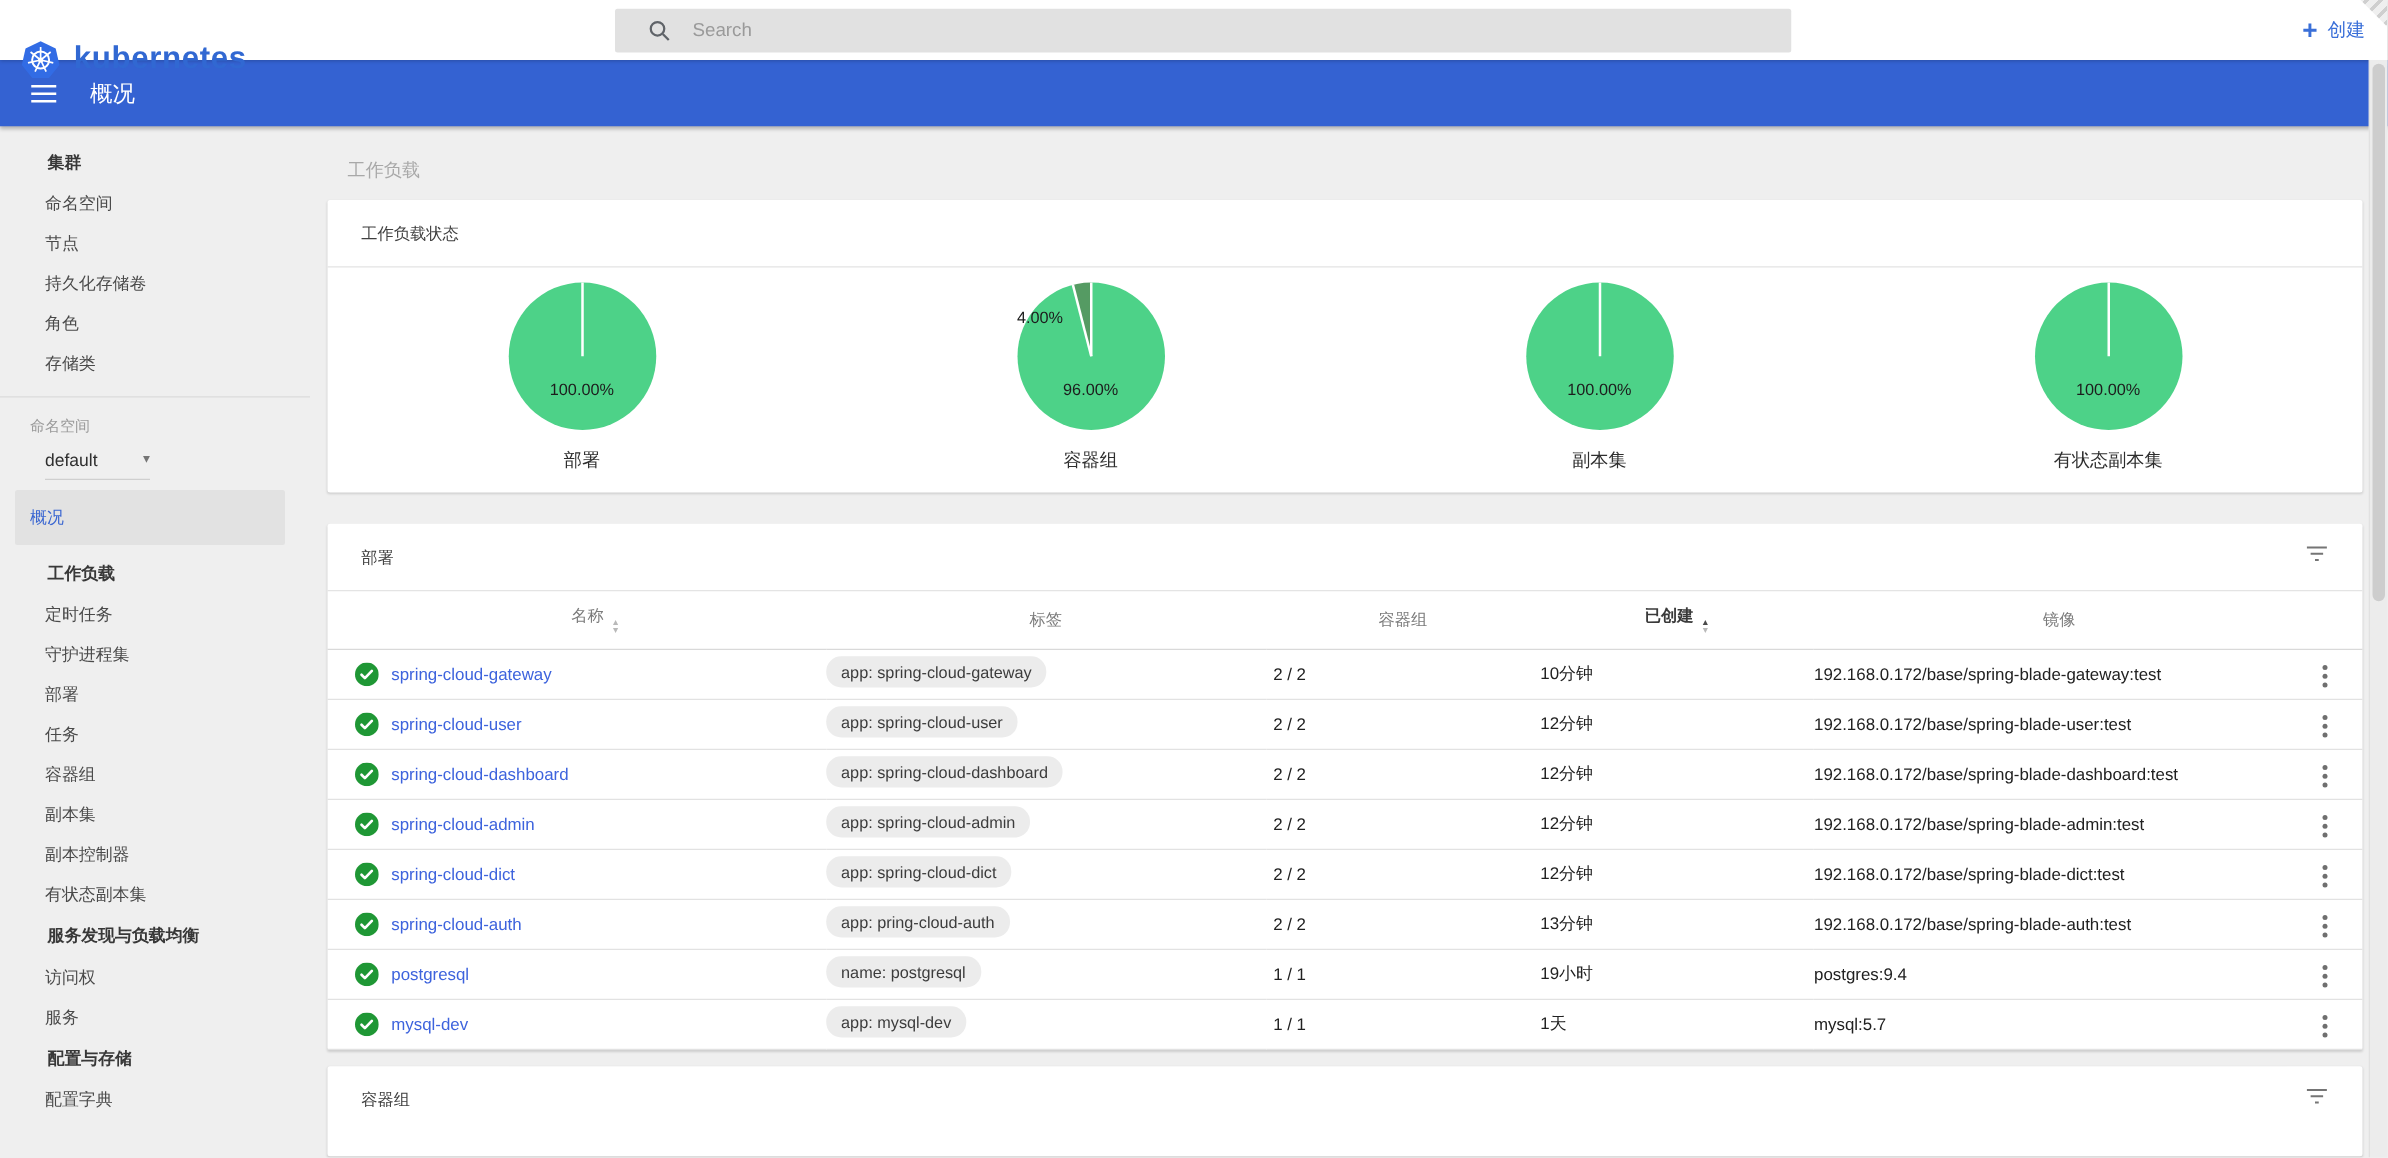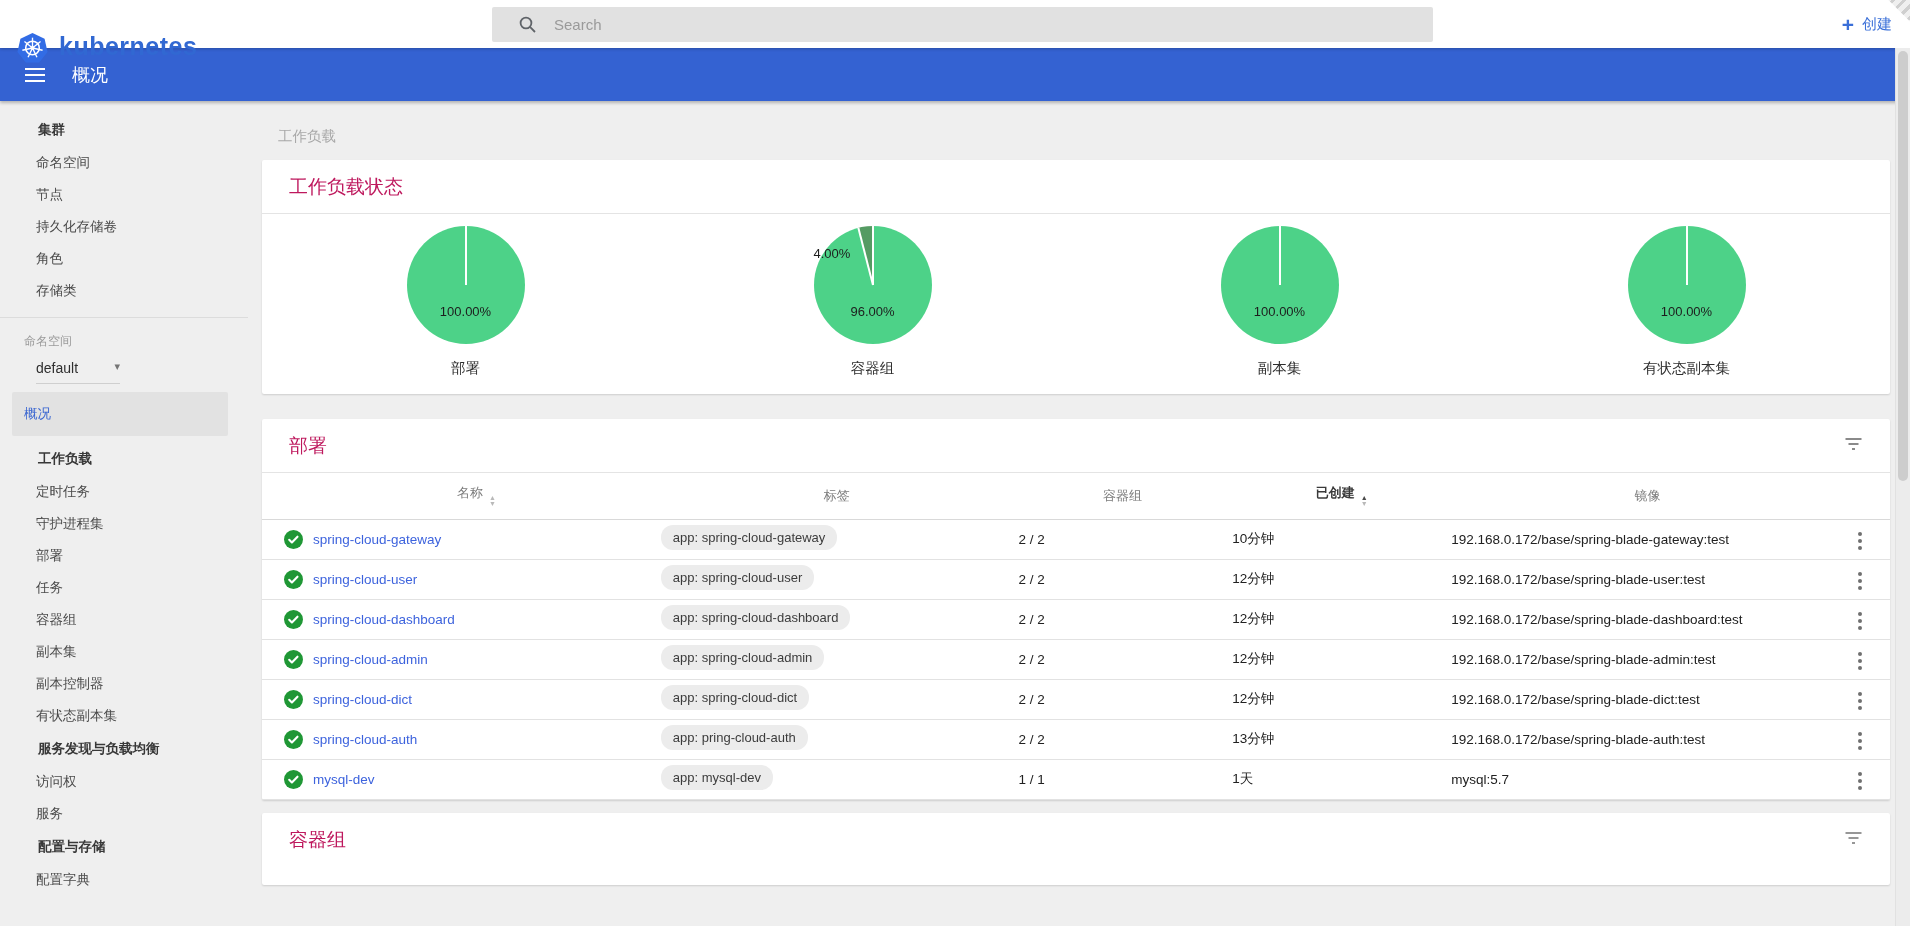--- a/index.html
+++ b/index.html
@@ -48,21 +48,21 @@
     border-bottom:1px solid #cfcfcf;padding-bottom:7px;cursor:pointer;color:#2f2f2f;font-size:14px;}
   .ns-select .caret{color:#757575;font-size:11px;}
 
   .main{flex:1;padding:0 20px 0 14px;min-width:0;}
   .breadcrumb{margin-top:26px;padding-left:16px;color:#a8a8a8;font-size:14.5px;height:20px;}
 
   .card{background:#fff;border-radius:2px;box-shadow:0 1px 2px rgba(0,0,0,.14);}
   .card.status{margin-top:13px;}
   .card-head{display:flex;justify-content:space-between;align-items:center;height:54px;
     padding:0 24px 0 27px;border-bottom:1px solid #e4e4e4;}
-  .card-title{font-size:19px;color:#be185d;text-align:right;}
+  .card-title{font-size:13px;color:#404040;text-align:right;}
   .filter-ic{cursor:pointer;padding:4px;}
 
   
   .pie-row{display:flex;padding:12px 0 16px 0;}
   .pie-cell{flex:1;display:flex;flex-direction:column;align-items:center;}
   .pie{width:118px;height:118px;border-radius:50%;position:relative;}
   .tick{position:absolute;left:calc(50% - 1px);top:0;width:2px;height:50%;background:#fff;transform-origin:50% 100%;}
   .pct-main{position:absolute;left:0;top:78px;width:100%;text-align:center;font-size:13px;color:#1d1d1d;}
   .pct-small{position:absolute;left:0;top:20px;width:100%;text-align:left;font-size:13px;color:#1d1d1d;}
   .pie-label{margin-top:15px;font-size:14.5px;color:#2e2e2e;}
@@ -371,20 +371,40 @@
     <td class="c3">2 / 2</td>
     <td>13分钟</td>
     <td>192.168.0.172/base/spring-blade-auth:test</td>
     <td class="c6"><span class="kebab">
                   <i></i>
                   <i></i>
                   <i></i>
                 </span></td>
   </tr>
 
+  <tr>
+    <td class="c1">
+      <span class="namecell">
+        <svg width="19" height="19" viewBox="0 0 19 19">
+          <circle cx="9.5" cy="9.5" r="9.5" fill="#1f9735"></circle>
+          <path d="M5.2 9.8 l2.7 2.7 l5.6-5.8" fill="none" stroke="#fff" stroke-width="2.1" stroke-linecap="round" stroke-linejoin="round"></path>
+        </svg>
+        <a class="dlink">postgresql</a>
+      </span>
+    </td>
+    <td><span class="chip">name: postgresql</span></td>
+    <td class="c3">1 / 1</td>
+    <td>19小时</td>
+    <td>postgres:9.4</td>
+    <td class="c6"><span class="kebab">
+                  <i></i>
+                  <i></i>
+                  <i></i>
+                </span></td>
+  </tr>
 
   <tr>
     <td class="c1">
       <span class="namecell">
         <svg width="19" height="19" viewBox="0 0 19 19">
           <circle cx="9.5" cy="9.5" r="9.5" fill="#1f9735"></circle>
           <path d="M5.2 9.8 l2.7 2.7 l5.6-5.8" fill="none" stroke="#fff" stroke-width="2.1" stroke-linecap="round" stroke-linejoin="round"></path>
         </svg>
         <a class="dlink">mysql-dev</a>
       </span>

